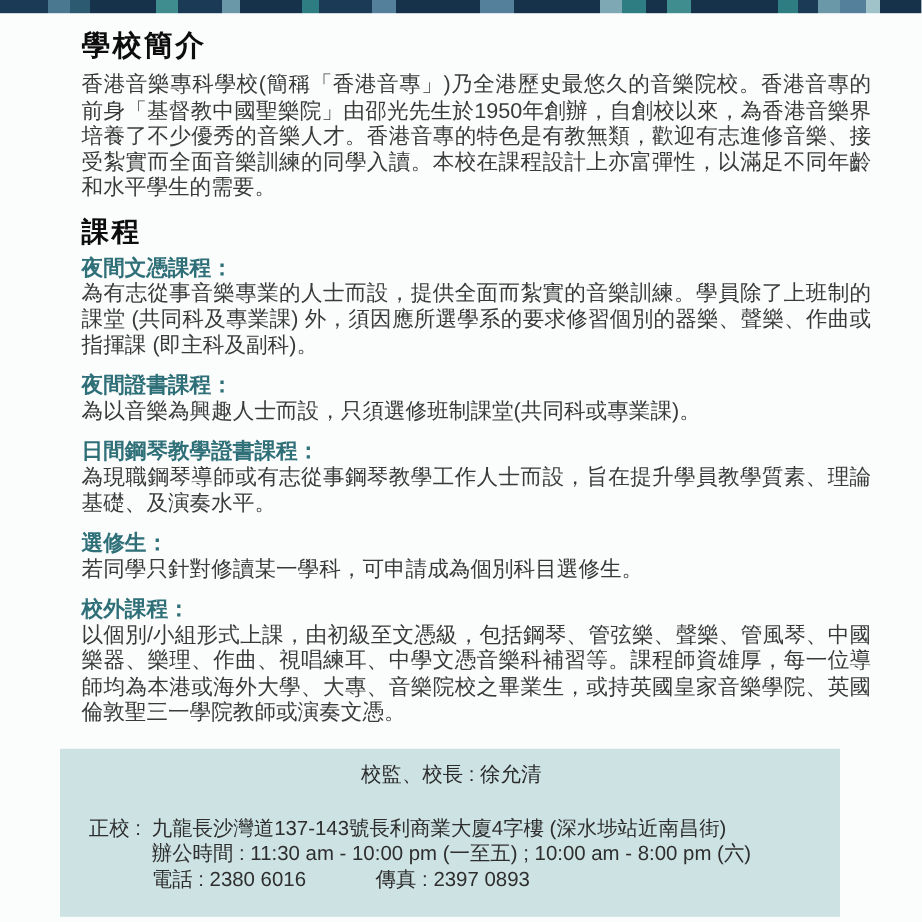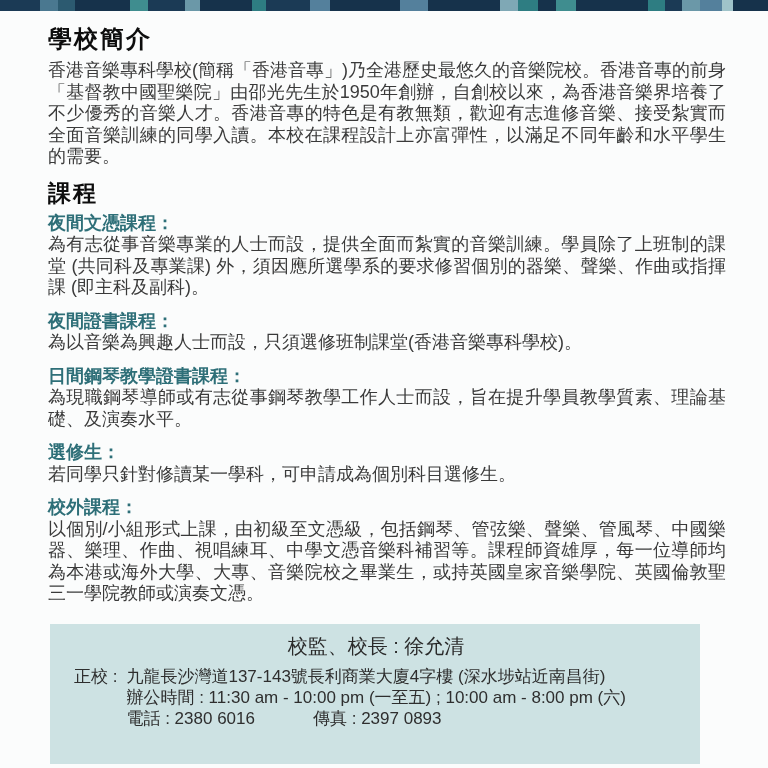--- a/index.html
+++ b/index.html
@@ -13,21 +13,21 @@
     height:11px;width:768px;
     background:linear-gradient(90deg,
       #1b3a55 0 40px,#4a7890 40px 58px,#2c5a70 58px 75px,#16324b 75px 130px,
       #3f8d8f 130px 148px,#1b3a55 148px 185px,#6b98a8 185px 200px,#16324b 200px 252px,
       #2e7d82 252px 266px,#1b3a55 266px 310px,#54809c 310px 330px,#16324b 330px 400px,
       #54809c 400px 428px,#16324b 428px 500px,#7fa8b5 500px 518px,#2e7d82 518px 538px,
       #16324b 538px 556px,#3f8d8f 556px 576px,#16324b 576px 648px,#2e7d82 648px 665px,
       #1b3a55 665px 682px,#6b98a8 682px 700px,#54809c 700px 722px,#9fc3c9 722px 733px,
       #16324b 733px 768px);
   }
-  .content{padding:15px 42px 0 48px;}
+  .content{padding:15px 42px 0 68px;}
   h1.section-title{
     margin:0 0 8px 0;font-size:24px;line-height:26px;font-weight:bold;color:#0d0d0d;
     letter-spacing:2px;
   }
   .intro-text{
     margin:0 0 13px 0;font-size:18px;line-height:21.5px;color:#3a3a3a;
     text-align:justify;
   }
   h2.courses-title{
     margin:0 0 7px 0;font-size:23px;line-height:25px;font-weight:bold;color:#0d0d0d;
@@ -53,21 +53,21 @@
     margin:17px 0 0 0;
     font-family:"Liberation Serif","DejaVu Serif",serif;
     font-size:17.5px;line-height:20.5px;color:#1f1f1f;letter-spacing:1.5px;
     text-align:justify;
   }
   .footer-box{
     margin:19px 0 0 50px;width:650px;height:140px;box-sizing:border-box;
     background:#cde2e3;padding:11px 22px 0 24px;color:#2e2e2e;
   }
   .principal-line{
-    text-align:center;font-size:20px;line-height:22px;margin:0 0 9px 0;color:#2a2a2a;
+    text-align:center;font-size:17px;line-height:22px;margin:0 0 23px 0;color:#2a2a2a;
   }
   .campus-row{display:flex;align-items:flex-start;font-size:17px;line-height:21px;}
   .campus-label{flex:none;white-space:nowrap;margin-right:9px;}
   .campus-body{flex:1;}
   .campus-line{font-size:17px;line-height:21px;}
   .phone-fax .fax{margin-left:58px;}
 </style>
 </head>
 <body>
 
@@ -81,21 +81,21 @@
 
   <h2 class="courses-title">課程</h2>
 
   <div class="course-row row-1">
     <span class="course-label">夜間文憑課程：</span>
     <div class="course-desc">為有志從事音樂專業的人士而設，提供全面而紮實的音樂訓練。學員除了上班制的課堂 (共同科及專業課) 外，須因應所選學系的要求修習個別的器樂、聲樂、作曲或指揮課 (即主科及副科)。</div>
   </div>
 
   <div class="course-row row-2">
     <span class="course-label">夜間證書課程：</span>
-    <div class="course-desc">為以音樂為興趣人士而設，只須選修班制課堂(香港音樂專科學校)。</div>
+    <div class="course-desc">為以音樂為興趣人士而設，只須選修班制課堂(共同科或專業課)。</div>
   </div>
 
   <div class="course-row row-3">
     <span class="course-label">日間鋼琴教學證書課程：</span>
     <div class="course-desc">為現職鋼琴導師或有志從事鋼琴教學工作人士而設，旨在提升學員教學質素、理論基礎、及演奏水平。</div>
   </div>
 
   <div class="course-row row-4">
     <span class="course-label">選修生：</span>
     <div class="course-desc">若同學只針對修讀某一學科，可申請成為個別科目選修生。</div>

